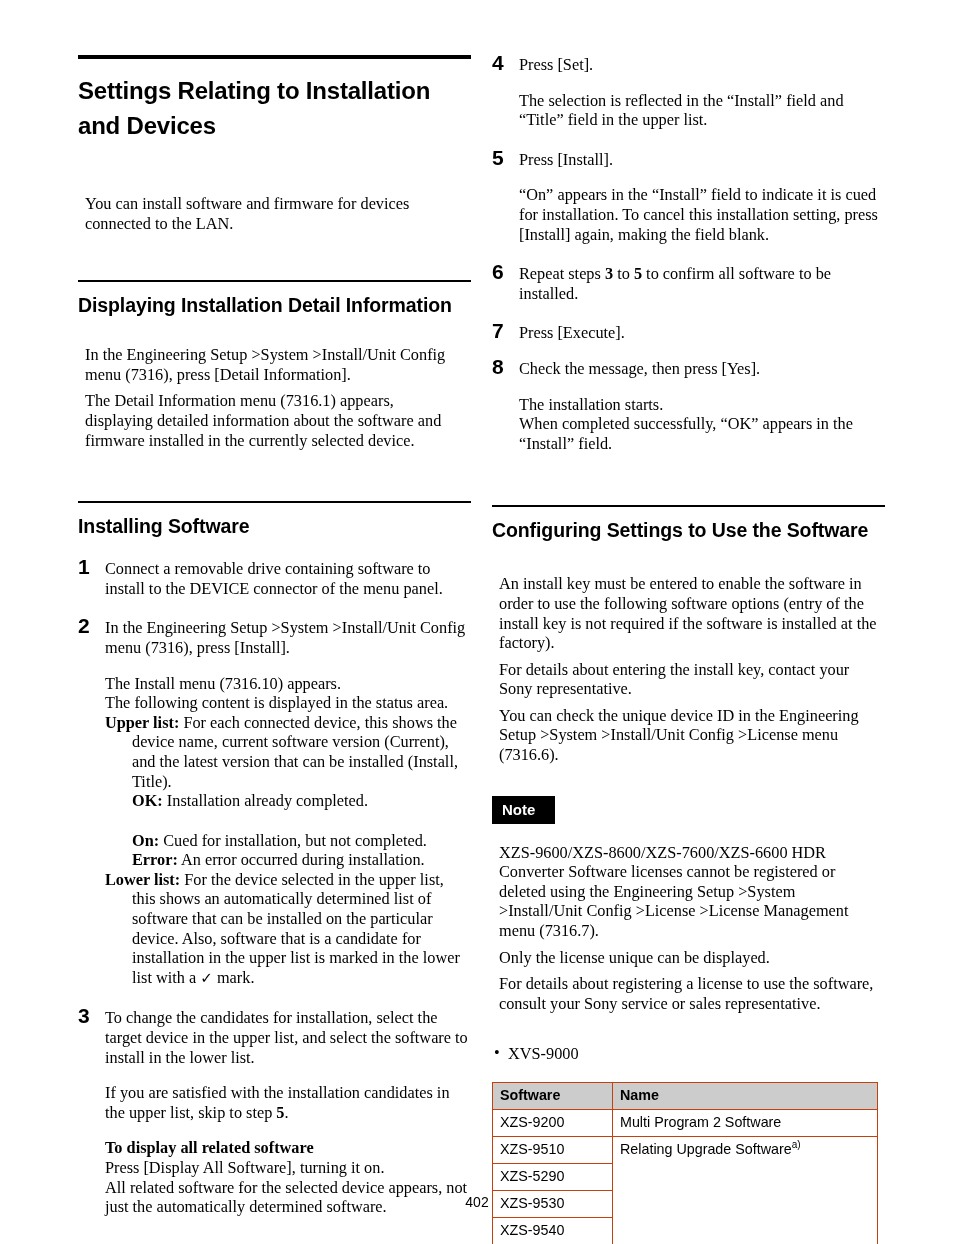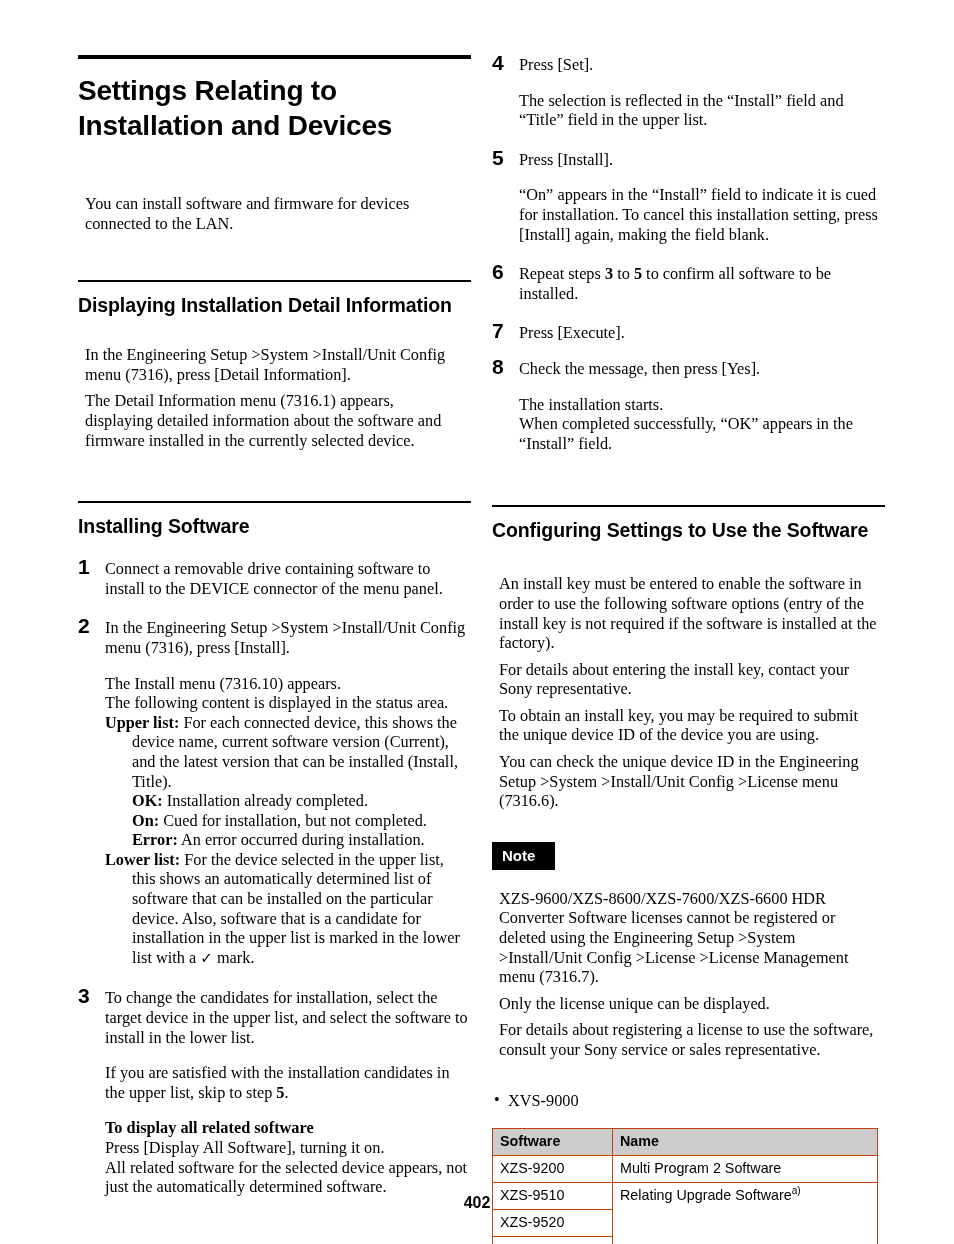--- a/index.html
+++ b/index.html
@@ -39,21 +39,21 @@
   .rule-thin {
     height: 2px;
     background: #000;
     margin: 0 0 11px 0;
   }
 
   
   h1.doc-title {
     font-family: "Liberation Sans", sans-serif;
     font-weight: bold;
-    font-size: 28px;
+    font-size: 24px;
     line-height: 35px;
     letter-spacing: -0.2px;
     margin: 12px 0 0 0;
     padding: 0;
   }
   h2.sec-title {
     font-family: "Liberation Sans", sans-serif;
     font-weight: bold;
     font-size: 19.5px;
     line-height: 25px;
@@ -167,22 +167,22 @@
   }
 
   
   .page-number {
     position: absolute;
     left: 0;
     top: 1194px;
     width: 954px;
     text-align: center;
     font-family: "Liberation Sans", sans-serif;
-    font-weight: bold;
-    font-size: 16px;
+    font-weight: normal;
+    font-size: 14px;
   }
   .check {
     font-family: "DejaVu Sans", sans-serif;
     font-weight: bold;
     font-size: 15px;
   }
 </style>
 </head>
 <body>
 
@@ -238,21 +238,21 @@
       <div class="hang">
         <b>Upper list:</b>
         <span>For each connected device, this shows the device name, current software version (Current), and the latest version that can be installed (Install, Title).</span>
       </div>
 
       <div style="padding-left:27px;">
         <b>OK:</b>
         <span>Installation already completed.</span>
       </div>
 
-      <div style="padding-left:27px;">
+      <div style="padding-left:27px;margin-top:20px;">
         <b>On:</b>
         <span>Cued for installation, but not completed.</span>
       </div>
 
       <div style="padding-left:27px;">
         <b>Error:</b>
         <span>An error occurred during installation.</span>
       </div>
 
       <div class="hang">
@@ -339,21 +339,20 @@
     <div class="sp-52"></div>
 
     <div class="rule-thin"></div>
 
     <h2 class="sec-title">Configuring Settings to Use the Software</h2>
 
     <div class="sp-24"></div>
 
     <p class="body">An install key must be entered to enable the software in order to use the following software options (entry of the install key is not required if the software is installed at the factory).</p>
     <p class="body">For details about entering the install key, contact your Sony representative.</p>
-    <p class="body">To obtain an install key, you may be required to submit the unique device ID of the device you are using.</p>
     <p class="body">You can check the unique device ID in the Engineering Setup &gt;System &gt;Install/Unit Config &gt;License menu (7316.6).</p>
 
     <div class="sp-24"></div>
 
     <div>
       <span class="note-badge">Note</span>
     </div>
 
     <div class="sp-12"></div>
 
@@ -384,21 +383,21 @@
       <tbody>
         <tr>
           <td>XZS-9200</td>
           <td>Multi Program 2 Software</td>
         </tr>
         <tr>
           <td>XZS-9510</td>
           <td class="name-span" rowspan="5"><span>Relating Upgrade Software</span><sup class="fn">a)</sup></td>
         </tr>
         <tr>
-          <td>XZS-9520</td>
+          <td>XZS-5290</td>
         </tr>
         <tr>
           <td>XZS-9530</td>
         </tr>
         <tr>
           <td>XZS-9540</td>
         </tr>
         <tr>
           <td>XZS-9550</td>
         </tr>

